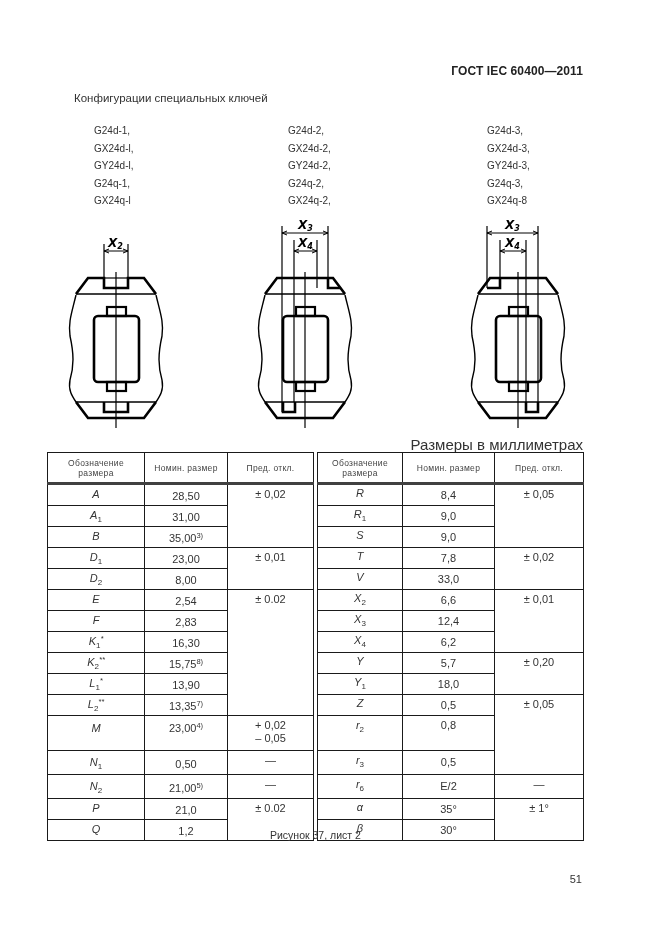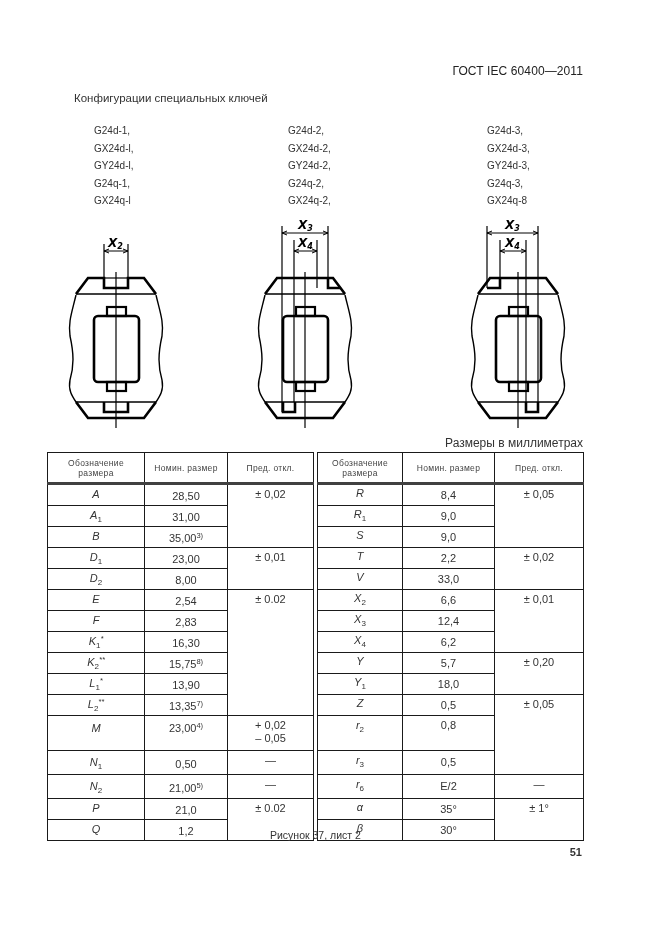--- a/index.html
+++ b/index.html
@@ -1,38 +1,38 @@
 <!DOCTYPE html>
 <html><head>
 <meta charset="utf-8">
 <style>
   html, body { margin: 0; padding: 0; background: #ffffff; }
   body { width: 661px; height: 935px; position: relative; overflow: hidden;
          font-family: "Liberation Sans", sans-serif; color: #2a2a2a; }
   .abs { position: absolute; }
-  .std-code { right: 78px; top: 64px; font-size: 12px; font-weight: normal; color: #222; letter-spacing: 0.1px; margin-left: 9px; }
+  .std-code { right: 78px; top: 64px; font-size: 12px; font-weight: bold; color: #222; letter-spacing: 0.1px; margin-left: 9px; }
   .section-title { left: 74px; top: 92px; font-size: 11.5px; color: #333; }
   .lamp-col { top: 122px; font-size: 10px; color: #333; line-height: 17.6px; }
   .lamp-col div { white-space: nowrap; }
   .drawings { left: 0; top: 210px; width: 661px; height: 230px; }
-  .units { right: 78px; top: 436px; font-size: 12px; color: #333; }
+  .units { right: 78px; top: 436px; font-size: 15px; color: #333; }
   table.dims { position: absolute; left: 47px; top: 452px; border-collapse: collapse; table-layout: fixed; }
   table.dims td { border: 1.3px solid #1a1a1a; text-align: center; font-size: 11px; color: #333;
                   padding: 0; height: 20px; line-height: 13px; vertical-align: middle; }
   table.dims td.hdr { height: 29px; font-size: 8.5px; color: #444; line-height: 10px; letter-spacing: 0.3px;
                       border-bottom: 3px solid #404040; }
   table.dims td.tol { vertical-align: top; padding-top: 3px; }
   table.dims td.tall { height: 31px; vertical-align: top; padding-top: 3px; }
   table.dims td.sym { font-style: italic; }
   table.dims td.sep { border-left: 1.3px solid #1a1a1a; border-right: 1.3px solid #1a1a1a;
                       border-top: none; border-bottom: none; width: 2px; }
   sub { font-size: 8px; vertical-align: -3px; font-style: normal; }
   sup { font-size: 7.5px; vertical-align: 4px; }
   .caption { left: 270px; top: 829px; font-size: 10.5px; color: #333; }
-  .page-no { right: 79px; top: 846px; font-size: 11px; color: #333; font-weight: bold; }
+  .page-no { right: 79px; top: 873px; font-size: 11px; color: #333; }
 </style>
 </head>
 <body>
 
 <div class="abs std-code">ГОСТ IEC 60400—2011</div>
 <div class="abs section-title">Конфигурации специальных ключей</div>
 
 <div class="abs lamp-col" style="left:94px">
   <div>G24d-1,</div>
   <div>GX24d-l,</div>
@@ -183,21 +183,21 @@
         <td class="sym"><span>B</span><sub></sub><sup></sup></td>
         <td><span>35,00</span><sup>3)</sup></td>
         <td class="sym"><span>S</span><sub></sub></td>
         <td><span>9,0</span></td>
       </tr>
       <tr>
         <td class="sym"><span>D</span><sub>1</sub><sup></sup></td>
         <td><span>23,00</span><sup></sup></td>
         <td class="tol" rowspan="2"><span>± 0,01</span></td>
         <td class="sym"><span>T</span><sub></sub></td>
-        <td><span>2,2</span></td>
+        <td><span>7,8</span></td>
         <td class="tol" rowspan="2"><span>± 0,02</span></td>
       </tr>
       <tr>
         <td class="sym"><span>D</span><sub>2</sub><sup></sup></td>
         <td><span>8,00</span><sup></sup></td>
         <td class="sym"><span>V</span><sub></sub></td>
         <td><span>33,0</span></td>
       </tr>
       <tr>
         <td class="sym"><span>E</span><sub></sub><sup></sup></td>

